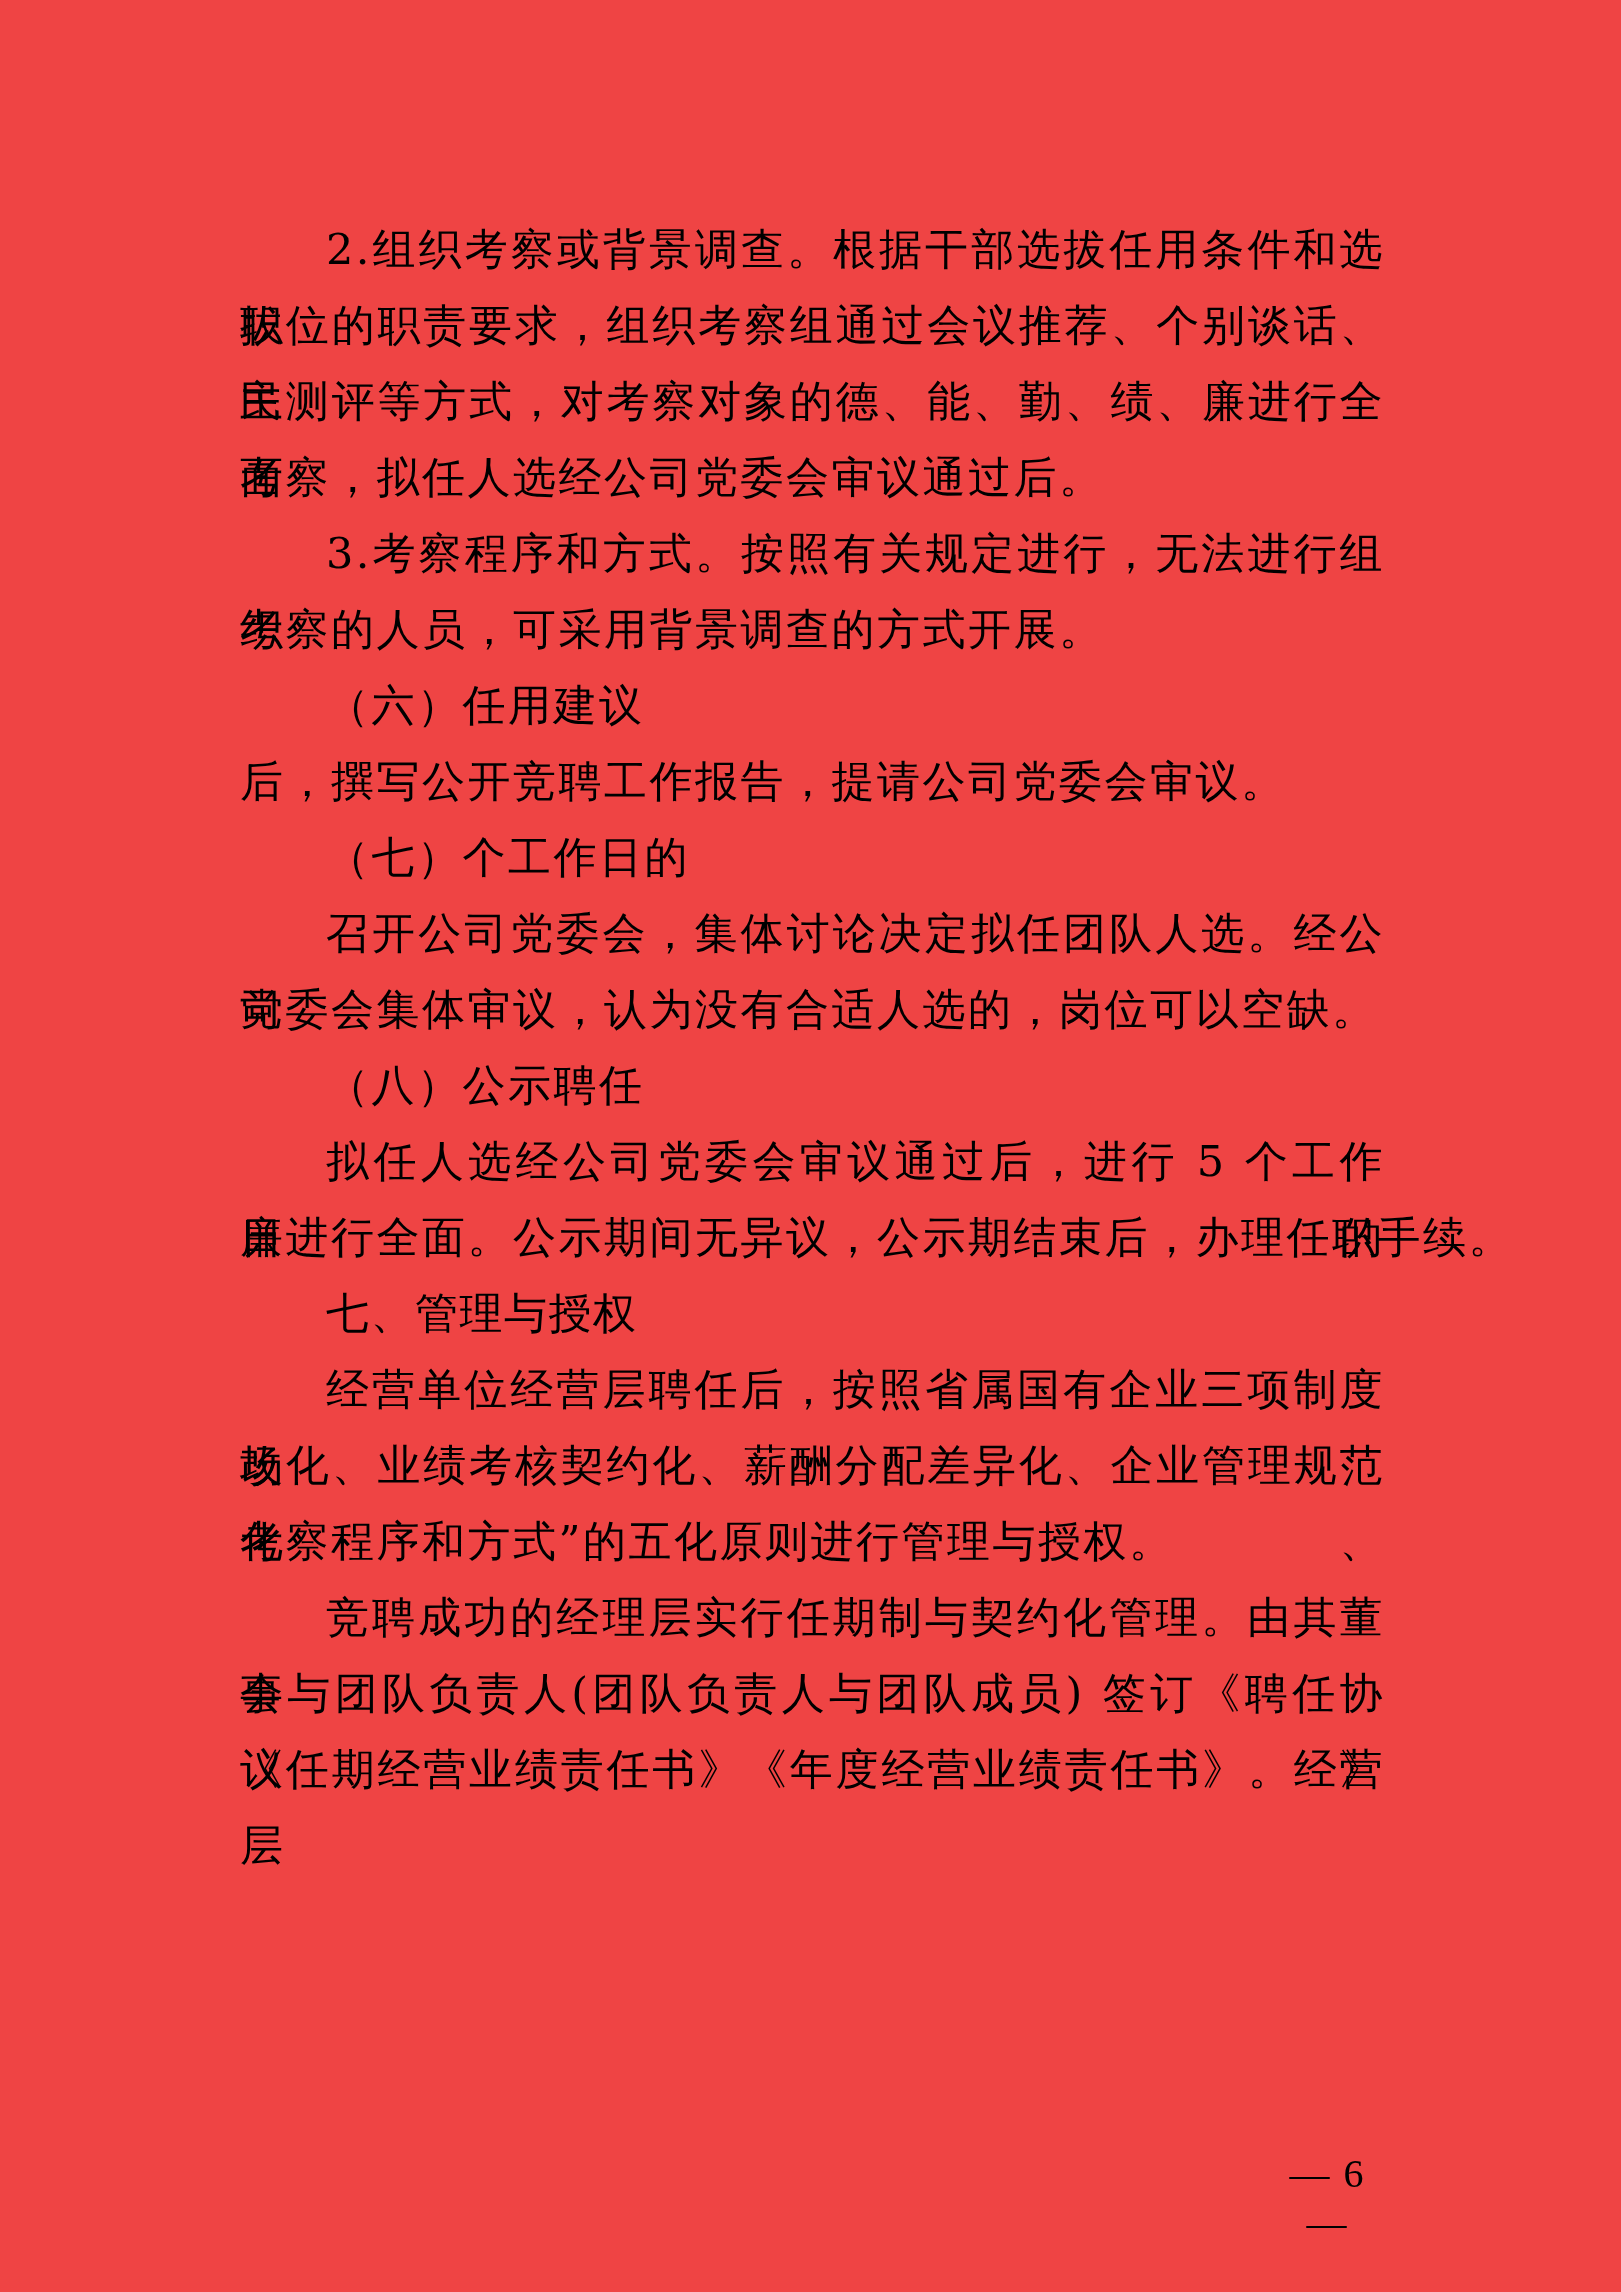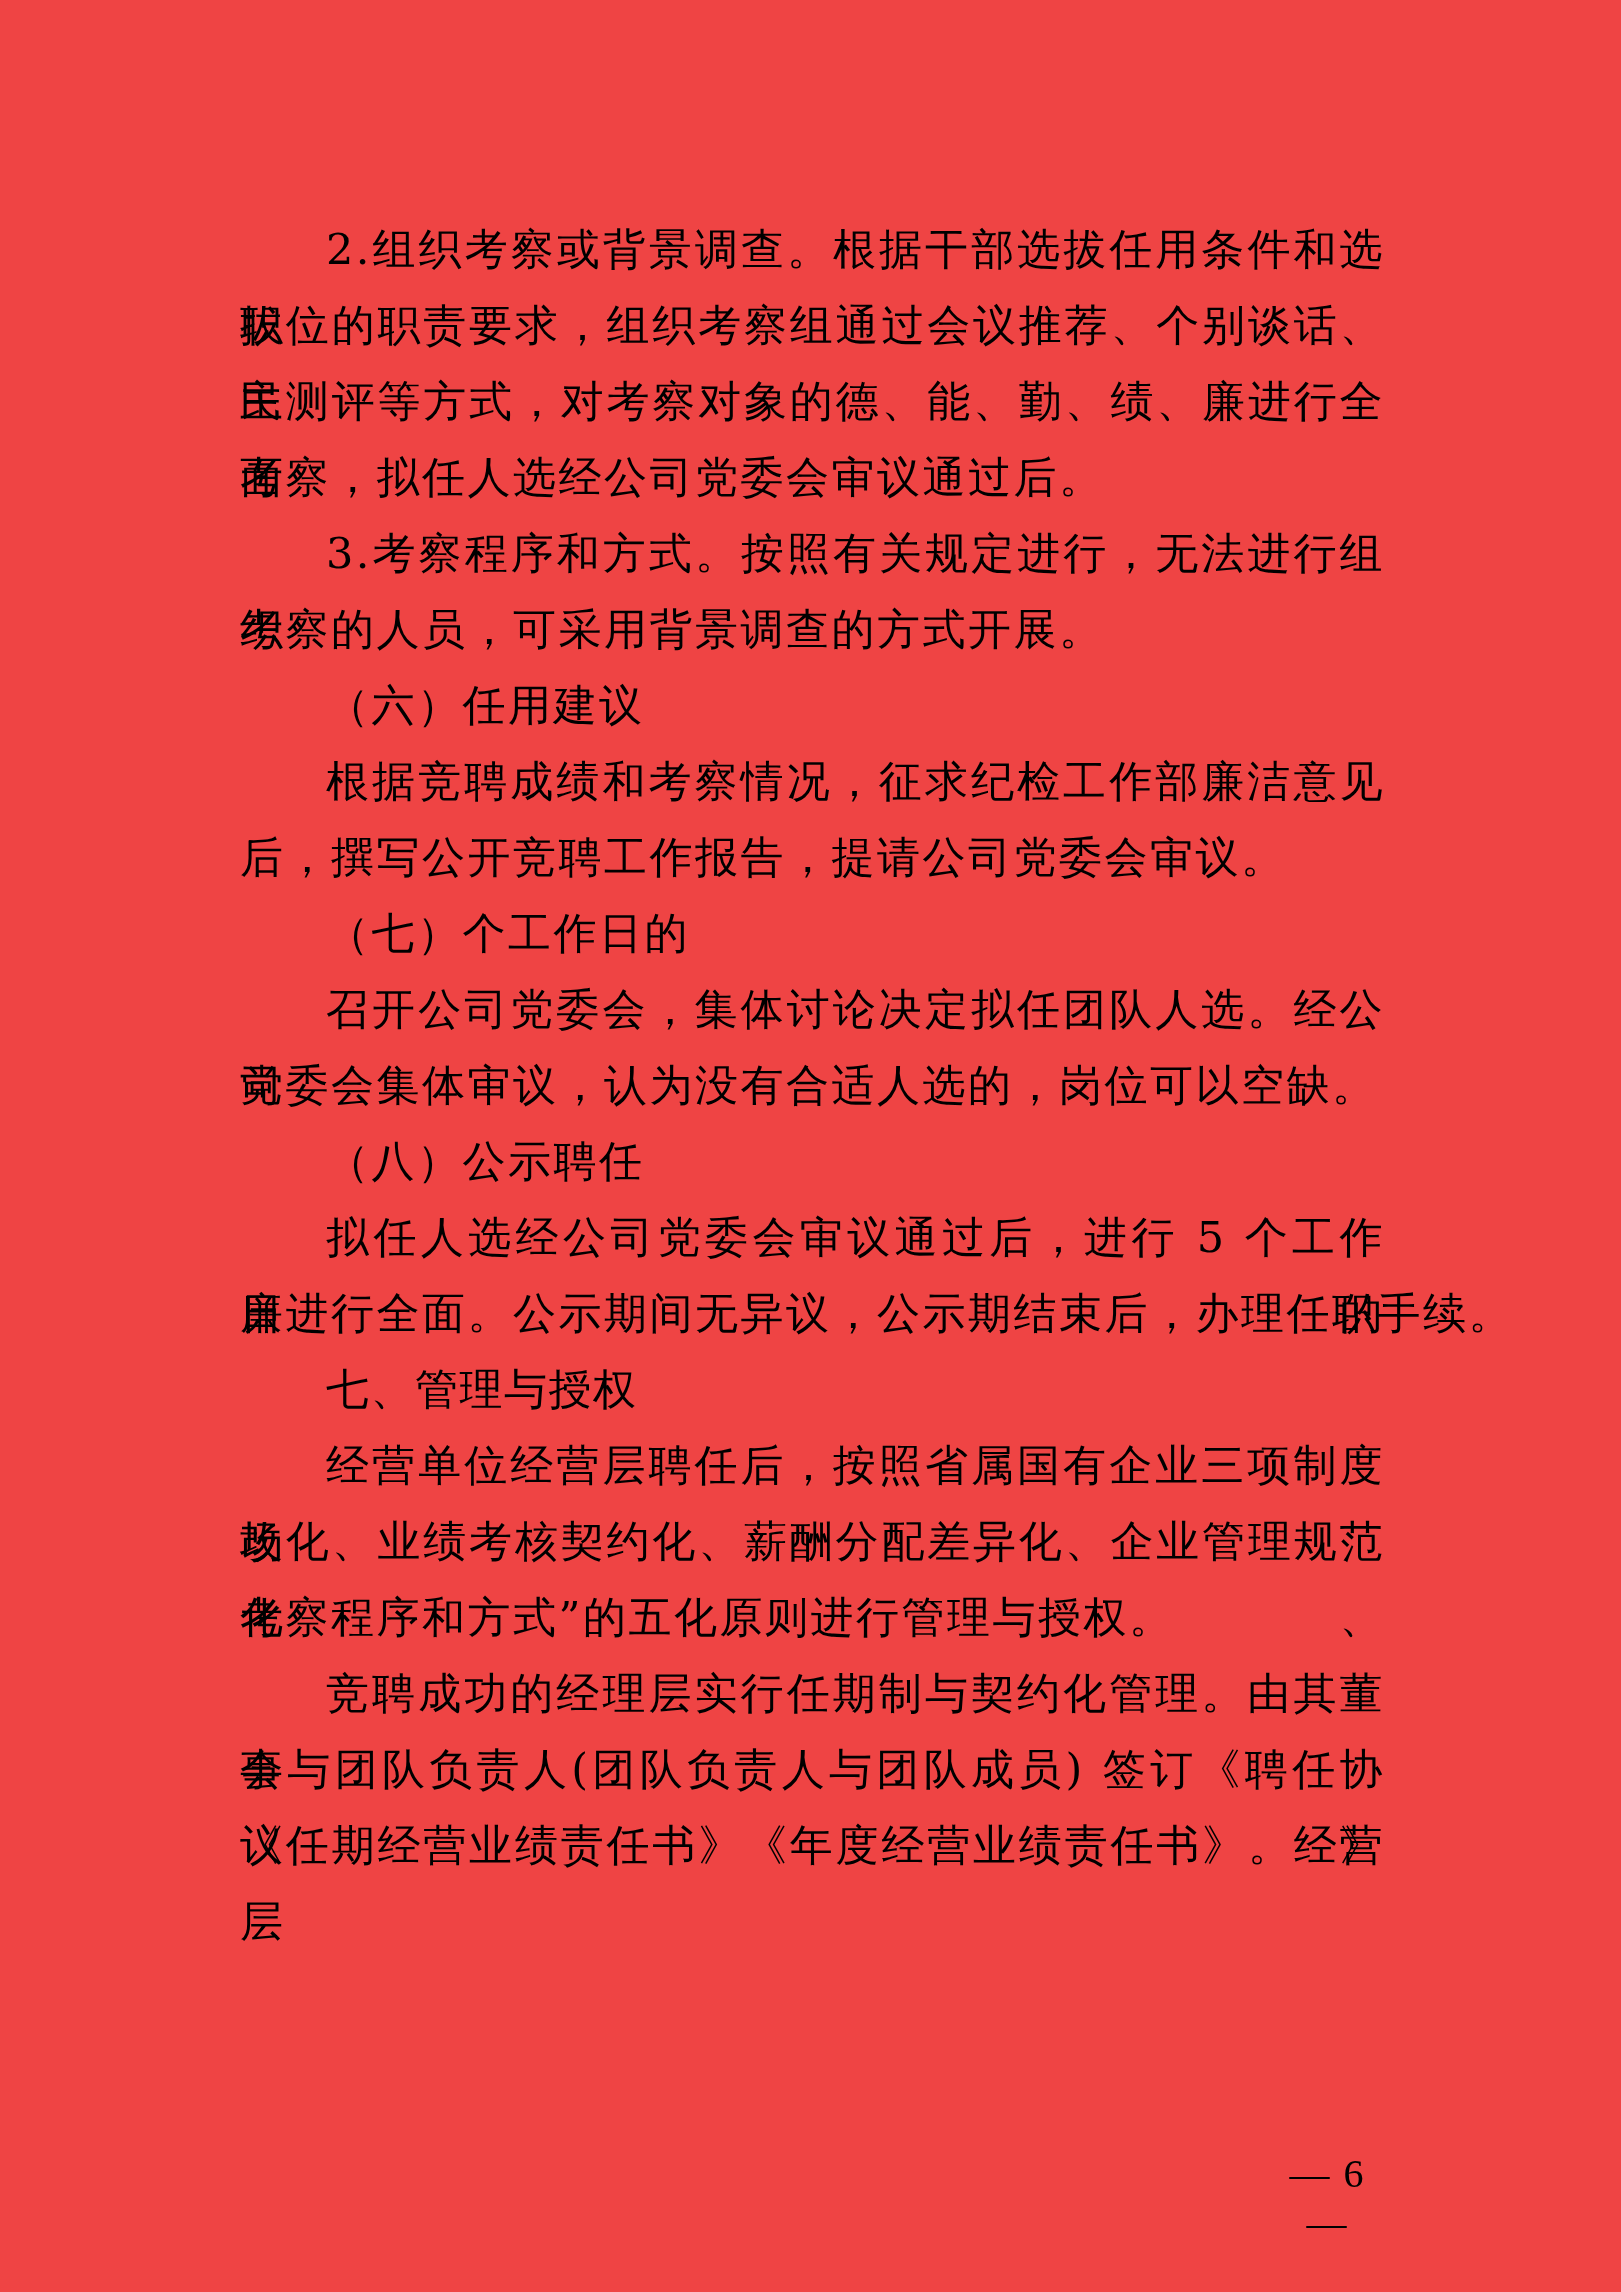--- a/index.html
+++ b/index.html
@@ -66,21 +66,20 @@
 
 <div class="page">
   <div class="doc-body">
       <div class="line body indent just">2.组织考察或背景调查。根据干部选拔任用条件和选拔</div>
       <div class="line body just">职位的职责要求，组织考察组通过会议推荐、个别谈话、民</div>
       <div class="line body just">主测评等方式，对考察对象的德、能、勤、绩、廉进行全面</div>
       <div class="line body">考察，拟任人选经公司党委会审议通过后。</div>
       <div class="line body indent just">3.考察程序和方式。按照有关规定进行，无法进行组织</div>
       <div class="line body">考察的人员，可采用背景调查的方式开展。</div>
       <div class="line sub indent">（六）任用建议</div>
-      <div class="line body indent just">根据竞聘成绩和考察情况，征求纪检工作部廉洁意见</div>
       <div class="line body">后，撰写公开竞聘工作报告，提请公司党委会审议。</div>
       <div class="line sub indent">（七）个工作日的</div>
       <div class="line body indent just">召开公司党委会，集体讨论决定拟任团队人选。经公司</div>
       <div class="line body">党委会集体审议，认为没有合适人选的，岗位可以空缺。</div>
       <div class="line sub indent">（八）公示聘任</div>
       <div class="line body indent just">拟任人选经公司党委会审议通过后，进行 5 个工作日的</div>
       <div class="line body">廉进行全面。公示期间无异议，公示期结束后，办理任职手续。</div>
       <div class="line head indent">七、管理与授权</div>
       <div class="line body indent just">经营单位经营层聘任后，按照省属国有企业三项制度改</div>
       <div class="line body just">场化、业绩考核契约化、薪酬分配差异化、企业管理规范化、</div>

